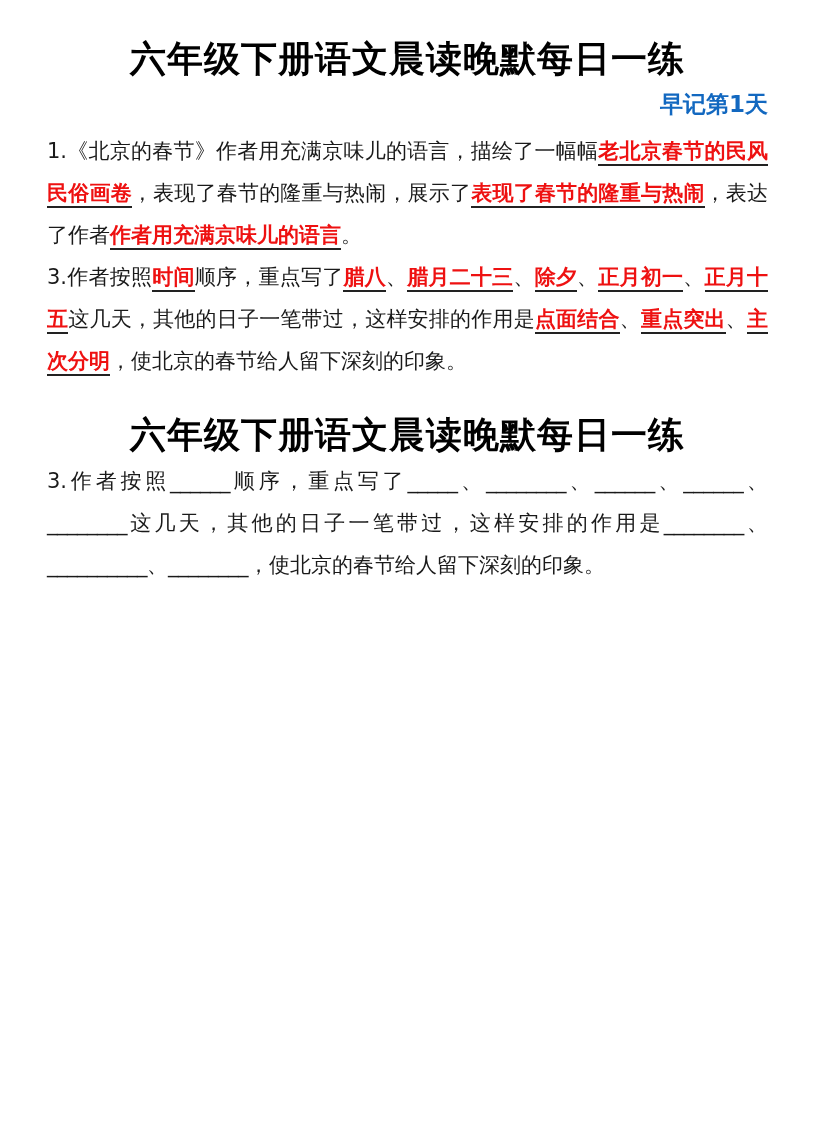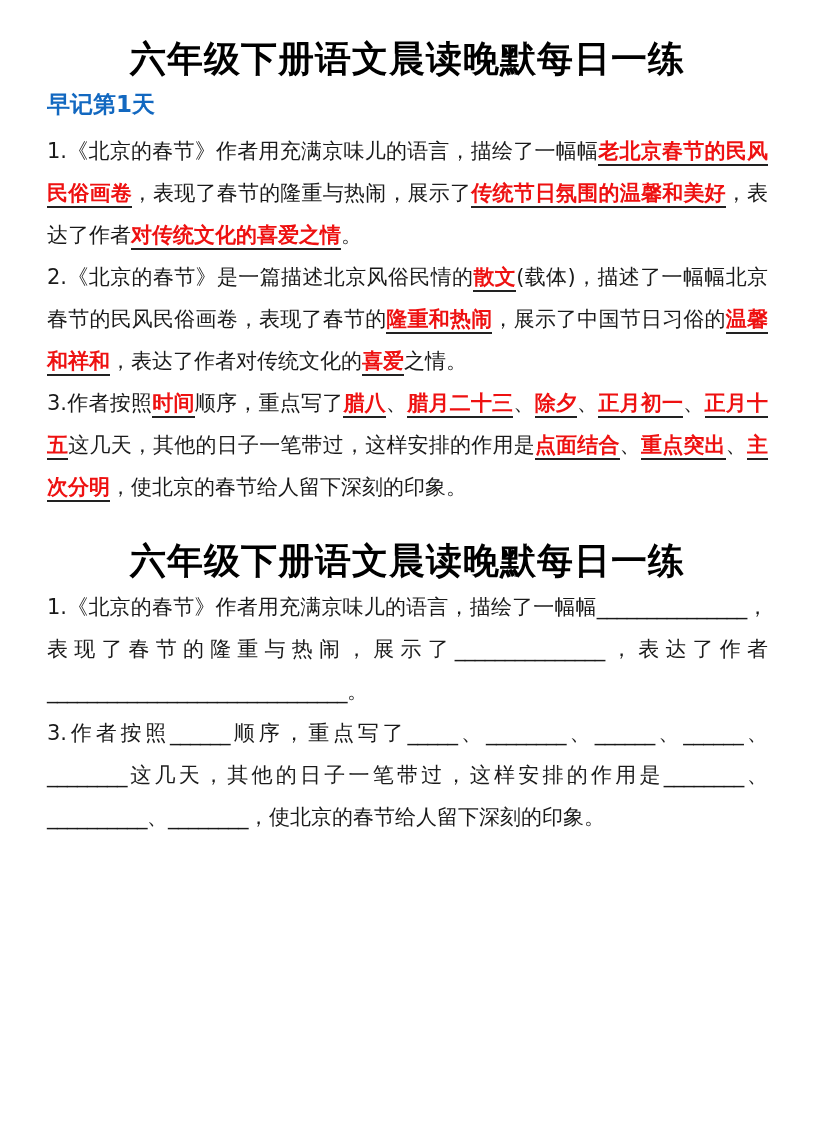--- a/index.html
+++ b/index.html
@@ -25,21 +25,21 @@
     text-align: center;
     font-family: "DejaVu Serif", serif;
     font-weight: 700;
     font-size: 36px;
     line-height: 1.35;
     color: #000000;
     letter-spacing: 1px;
   }
   .doc-subtitle {
     margin: 0 0 6px 0;
-    text-align: left;
+    text-align: right;
     font-weight: 700;
     font-size: 23px;
     line-height: 1.7;
     color: var(--blue);
   }
   .para {
     margin: 0;
     font-size: 21px;
     line-height: 2.0;
     text-align: justify;
@@ -60,24 +60,22 @@
   .section-evening { margin-top: 28px; }
 </style>
 </head>
 <body>
 
 <div class="page">
 
   <section class="section-morning">
     <h1 class="doc-title">六年级下册语文晨读晚默每日一练</h1>
     <h2 class="doc-subtitle">早记第1天</h2>
-    <p class="para"><span class="normal">1.《北京的春节》作者用充满京味儿的语言，描绘了一幅幅</span><span class="answer">老北京春节的民风民俗画卷</span><span class="normal">，表现了春节的隆重与热闹，展示了</span><span class="answer">传统节日氛围的温馨和美好</span><span class="normal">，表达了作者</span><span class="answer">对传统文化的喜爱之情</span><span class="normal">。</span></p>
-    <p class="para"><span class="normal">2.《北京的春节》是一篇描述北京风俗民情的</span><span class="answer">散文</span><span class="normal">(载体)，描述了一幅幅北京春节的民风民俗画卷，表现了春节的</span><span class="answer">隆重和热闹</span><span class="normal">，展示了中国节日习俗的</span><span class="answer">温馨和祥和</span><span class="normal">，表达了作者对传统文化的</span><span class="answer">喜爱</span><span class="normal">之情。</span></p>
+    <p class="para"><span class="normal">1.《北京的春节》作者用充满京味儿的语言，描绘了一幅幅</span><span class="answer">老北京春节的民风民俗画卷</span><span class="normal">，表现了春节的隆重与热闹，展示了</span><span class="answer">表现了春节的隆重与热闹</span><span class="normal">，表达了作者</span><span class="answer">作者用充满京味儿的语言</span><span class="normal">。</span></p>
     <p class="para"><span class="normal">3.作者按照</span><span class="answer">时间</span><span class="normal">顺序，重点写了</span><span class="answer">腊八</span><span class="normal">、</span><span class="answer">腊月二十三</span><span class="normal">、</span><span class="answer">除夕</span><span class="normal">、</span><span class="answer">正月初一</span><span class="normal">、</span><span class="answer">正月十五</span><span class="normal">这几天，其他的日子一笔带过，这样安排的作用是</span><span class="answer">点面结合</span><span class="normal">、</span><span class="answer">重点突出</span><span class="normal">、</span><span class="answer">主次分明</span><span class="normal">，使北京的春节给人留下深刻的印象。</span></p>
   </section>
 
   <section class="section-evening">
     <h1 class="doc-title">六年级下册语文晨读晚默每日一练</h1>
-    <p class="para"><span class="normal">1.《北京的春节》作者用充满京味儿的语言，描绘了一幅幅</span><span class="blank">_______________</span><span class="normal">，表现了春节的隆重与热闹，展示了</span><span class="blank">_______________</span><span class="normal">，表达了作者</span><span class="blank">______________________________</span><span class="normal">。</span></p>
     <p class="para"><span class="normal">3.作者按照</span><span class="blank">______</span><span class="normal">顺序，重点写了</span><span class="blank">_____</span><span class="normal">、</span><span class="blank">________</span><span class="normal">、</span><span class="blank">______</span><span class="normal">、</span><span class="blank">______</span><span class="normal">、</span><span class="blank">________</span><span class="normal">这几天，其他的日子一笔带过，这样安排的作用是</span><span class="blank">________</span><span class="normal">、</span><span class="blank">__________</span><span class="normal">、</span><span class="blank">________</span><span class="normal">，使北京的春节给人留下深刻的印象。</span></p>
   </section>
 
 </div>
 
 </body></html>

